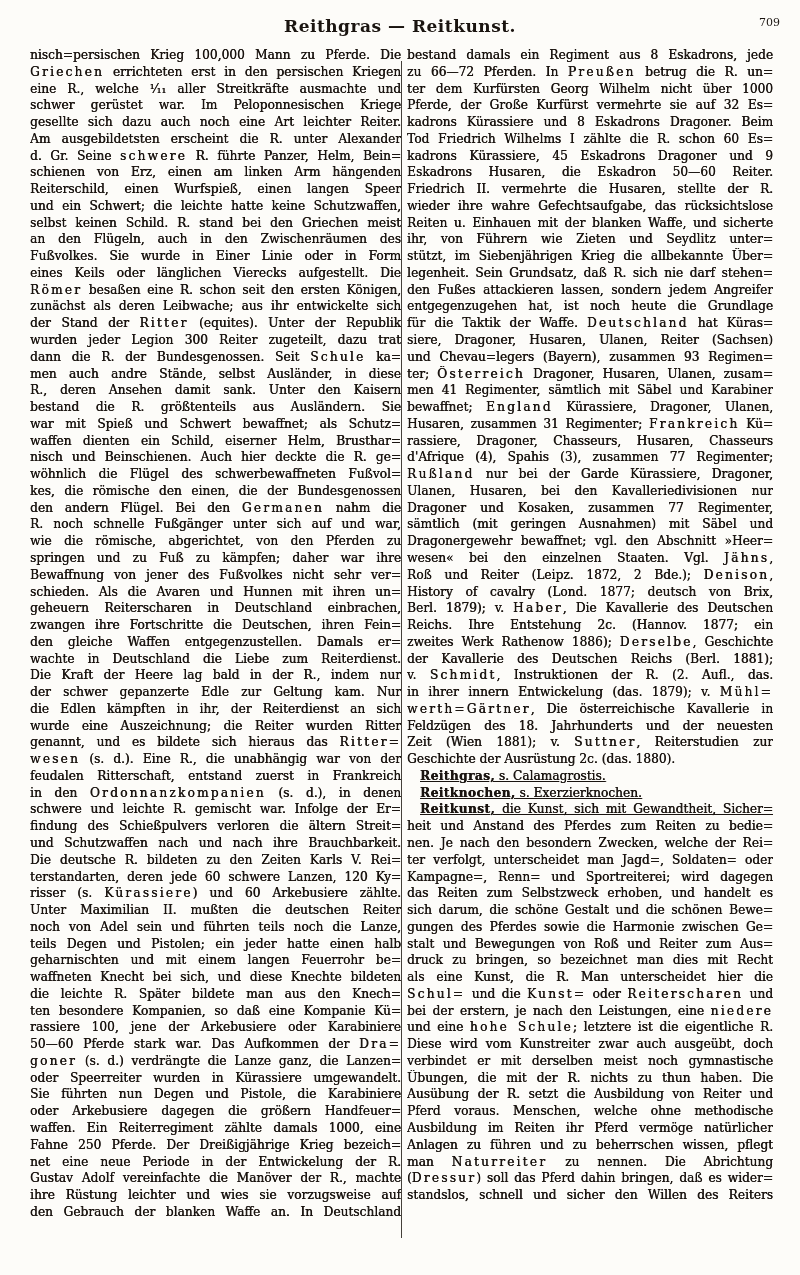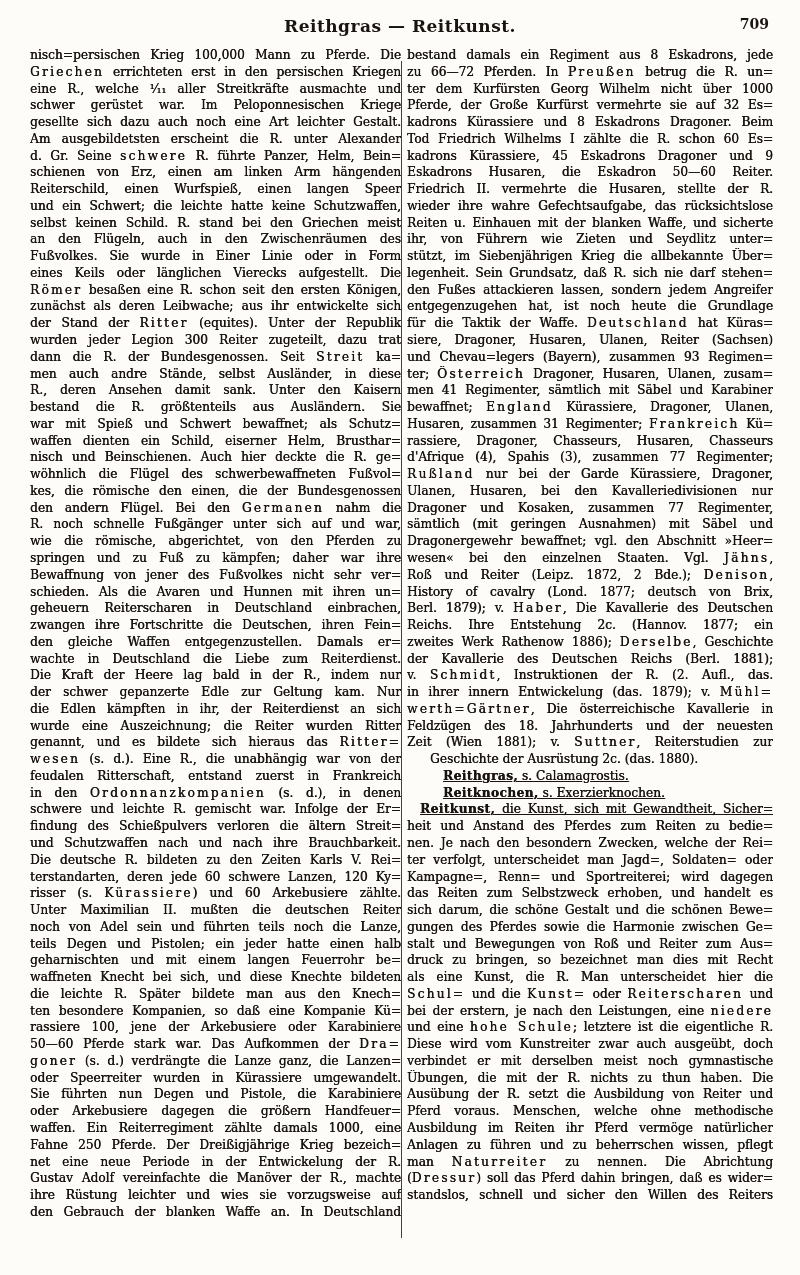--- a/index.html
+++ b/index.html
@@ -9,73 +9,73 @@
     background:#fdfcf9;
     color:#1a1410;
     font-family:"DejaVu Serif","Liberation Serif",serif;
     overflow:hidden;
   }
   .running-header{
     position:absolute;top:16px;left:0;width:100%;
     text-align:center;font-size:17px;font-weight:bold;letter-spacing:0.5px;
   }
   .page-number{
-    position:absolute;top:16px;right:31px;
-    font-size:14px;font-weight:bold;
+    position:absolute;top:16px;right:20px;
+    font-size:11px;font-weight:normal;
   }
   .column{
     position:absolute;top:47px;
     font-size:12.2px;
     text-shadow:0.35px 0 0 currentColor;
   }
   .column-left{left:30px;width:371px;}
   .column-right{left:407px;width:366px;}
   .column-divider{
     position:absolute;top:61px;left:401px;
     width:1px;height:1177px;background:#44403a;
   }
   .line{
     height:16.77px;line-height:16.77px;
     text-align:justify;text-align-last:justify;
     white-space:nowrap;overflow:hidden;
   }
-  .line.nj{text-align-last:left;margin-left:23px;}
+  .line.nj{text-align-last:left;}
   .line.ind{text-indent:13px;text-decoration:underline;}
   .sp{letter-spacing:2.2px;}
   .hw{font-weight:bold;letter-spacing:0.4px;}
 </style>
 </head>
 <body>
 
 <div class="page">
   <div class="running-header">
     <span>Reithgras — Reitkunst.</span>
   </div>
   <div class="page-number">709</div>
   <div class="column-divider"></div>
   <div class="column column-left">
       <div class="line">nisch=persischen Krieg 100,000 Mann zu Pferde. Die</div>
       <div class="line"><span class="sp">Griechen</span> errichteten erst in den persischen Kriegen</div>
       <div class="line">eine R., welche ¹⁄₁₁ aller Streitkräfte ausmachte und</div>
       <div class="line">schwer gerüstet war. Im Peloponnesischen Kriege</div>
-      <div class="line">gesellte sich dazu auch noch eine Art leichter Gestalt.</div>
+      <div class="line">gesellte sich dazu auch noch eine Art leichter Reiter.</div>
       <div class="line">Am ausgebildetsten erscheint die R. unter Alexander</div>
       <div class="line">d. Gr. Seine <span class="sp">schwere</span> R. führte Panzer, Helm, Bein=</div>
       <div class="line">schienen von Erz, einen am linken Arm hängenden</div>
       <div class="line">Reiterschild, einen Wurfspieß, einen langen Speer</div>
       <div class="line">und ein Schwert; die leichte hatte keine Schutzwaffen,</div>
       <div class="line">selbst keinen Schild. R. stand bei den Griechen meist</div>
       <div class="line">an den Flügeln, auch in den Zwischenräumen des</div>
       <div class="line">Fußvolkes. Sie wurde in Einer Linie oder in Form</div>
       <div class="line">eines Keils oder länglichen Vierecks aufgestellt. Die</div>
       <div class="line"><span class="sp">Römer</span> besaßen eine R. schon seit den ersten Königen,</div>
       <div class="line">zunächst als deren Leibwache; aus ihr entwickelte sich</div>
       <div class="line">der Stand der <span class="sp">Ritter</span> (equites). Unter der Republik</div>
       <div class="line">wurden jeder Legion 300 Reiter zugeteilt, dazu trat</div>
-      <div class="line">dann die R. der Bundesgenossen. Seit <span class="sp">Streit</span> ka=</div>
+      <div class="line">dann die R. der Bundesgenossen. Seit <span class="sp">Schule</span> ka=</div>
       <div class="line">men auch andre Stände, selbst Ausländer, in diese</div>
       <div class="line">R., deren Ansehen damit sank. Unter den Kaisern</div>
       <div class="line">bestand die R. größtenteils aus Ausländern. Sie</div>
       <div class="line">war mit Spieß und Schwert bewaffnet; als Schutz=</div>
       <div class="line">waffen dienten ein Schild, eiserner Helm, Brusthar=</div>
       <div class="line">nisch und Beinschienen. Auch hier deckte die R. ge=</div>
       <div class="line">wöhnlich die Flügel des schwerbewaffneten Fußvol=</div>
       <div class="line">kes, die römische den einen, die der Bundesgenossen</div>
       <div class="line">den andern Flügel. Bei den <span class="sp">Germanen</span> nahm die</div>
       <div class="line">R. noch schnelle Fußgänger unter sich auf und war,</div>

